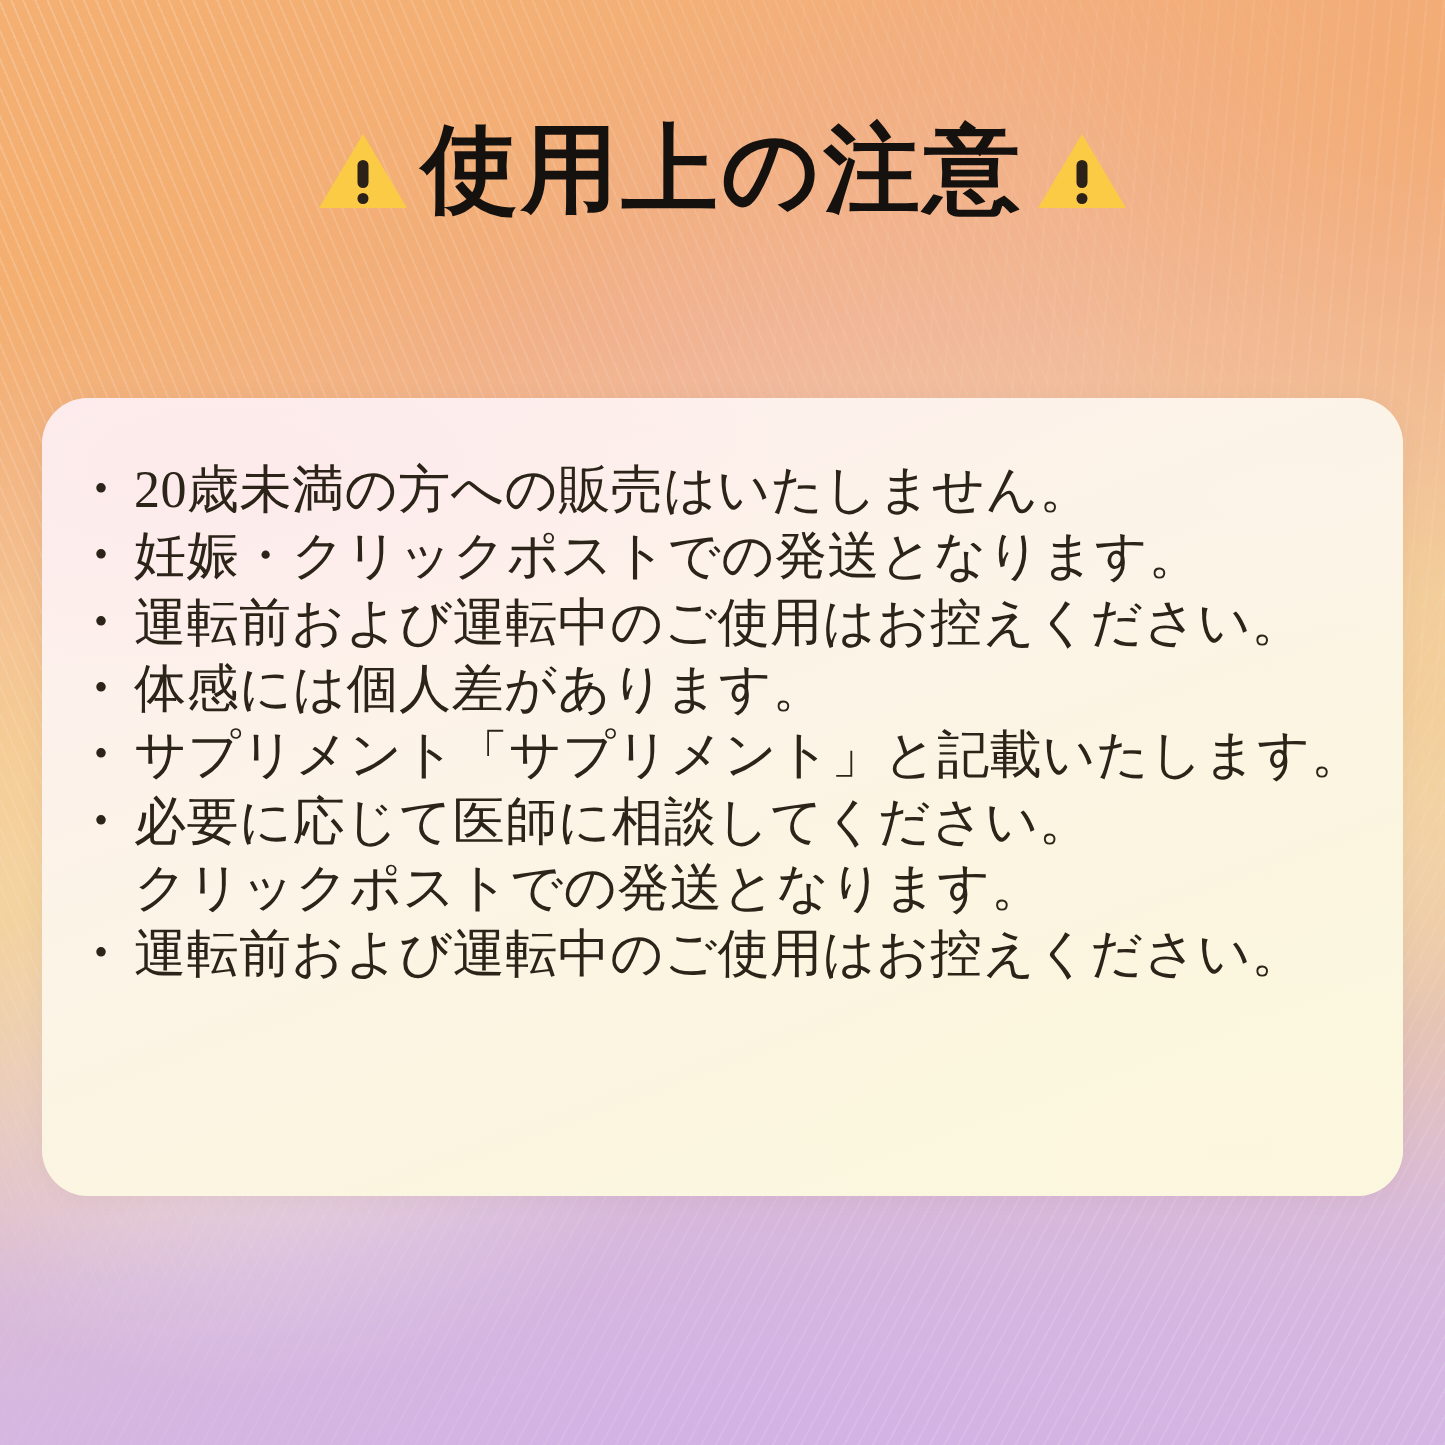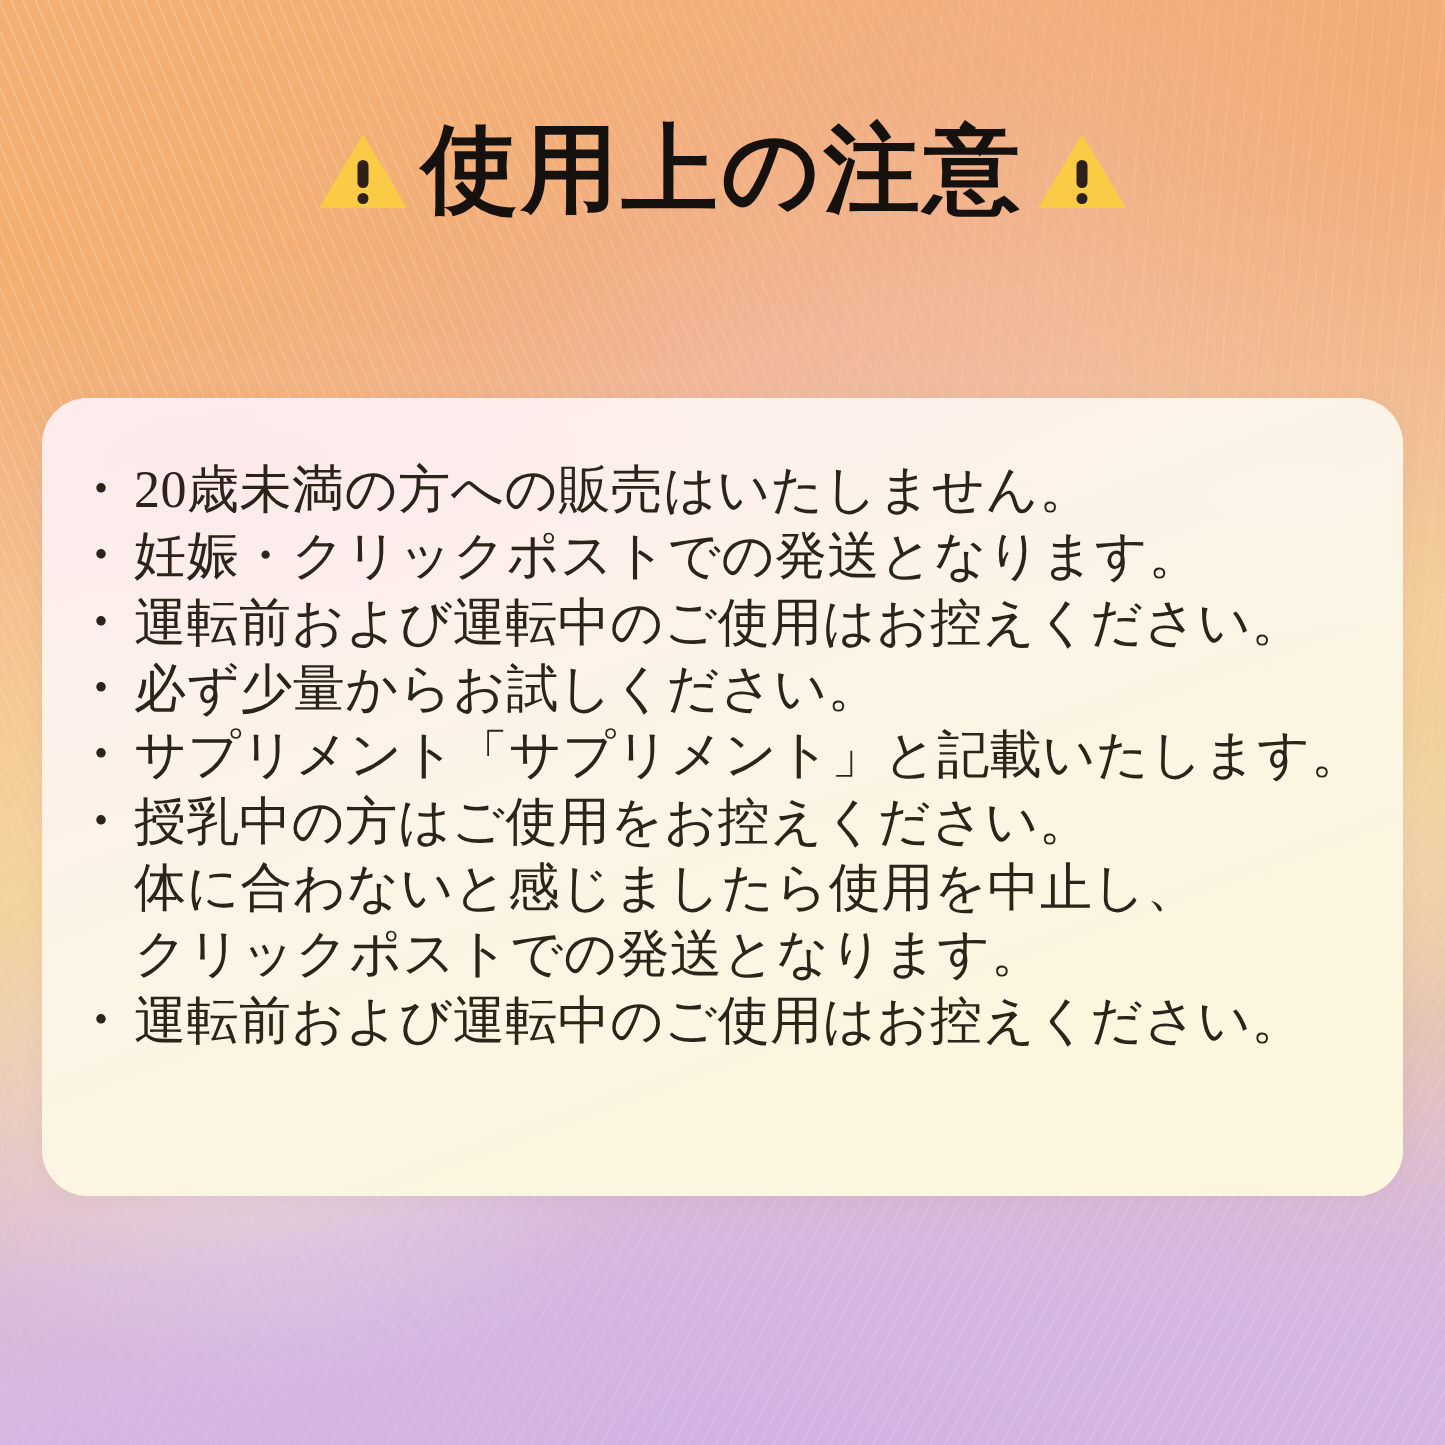--- a/index.html
+++ b/index.html
@@ -264,33 +264,29 @@
         <li class="line">
           <span class="bullet-mark">•</span>
           <span class="line-text">妊娠・クリックポストでの発送となります。</span>
         </li>
         <li class="line">
           <span class="bullet-mark">•</span>
           <span class="line-text">運転前および運転中のご使用はお控えください。</span>
         </li>
         <li class="line">
           <span class="bullet-mark">•</span>
-          <span class="line-text">必ず少量からお試しください。</span>
+          <span class="line-text">体感には個人差があります。</span>
         </li>
         <li class="line">
           <span class="bullet-mark">•</span>
           <span class="line-text">サプリメント「サプリメント」と記載いたします。</span>
         </li>
         <li class="line">
           <span class="bullet-mark">•</span>
-          <span class="line-text">授乳中の方はご使用をお控えください。</span>
-        </li>
-        <li class="line cont">
-          <span class="bullet-mark">•</span>
-          <span class="line-text">体に合わないと感じましたら使用を中止し、</span>
+          <span class="line-text">必要に応じて医師に相談してください。</span>
         </li>
         <li class="line cont">
           <span class="bullet-mark">•</span>
           <span class="line-text">クリックポストでの発送となります。</span>
         </li>
         <li class="line">
           <span class="bullet-mark">•</span>
           <span class="line-text">運転前および運転中のご使用はお控えください。</span>
         </li>
       </ul>

